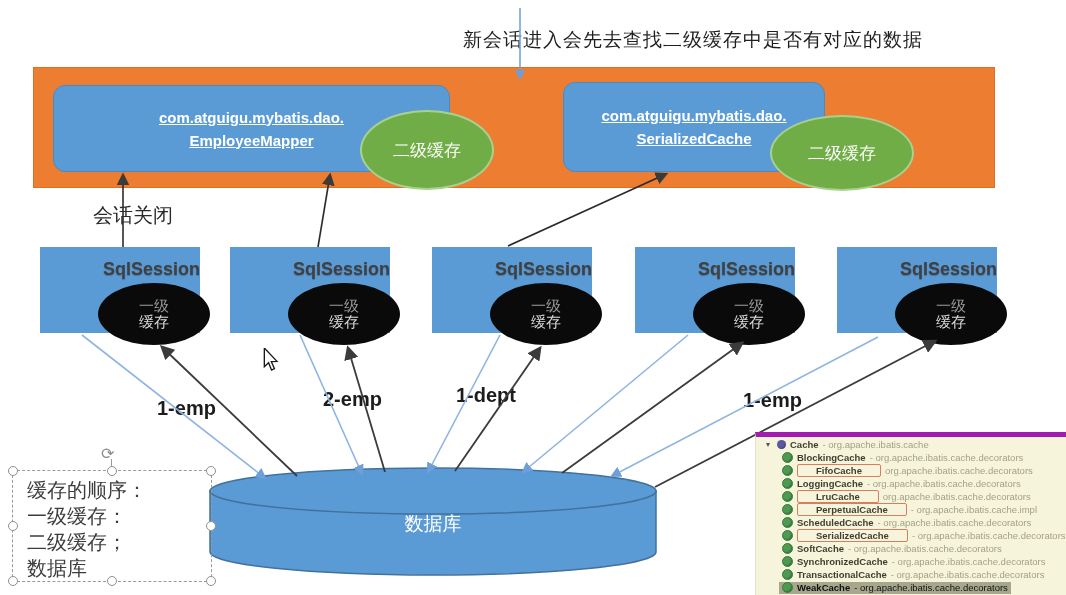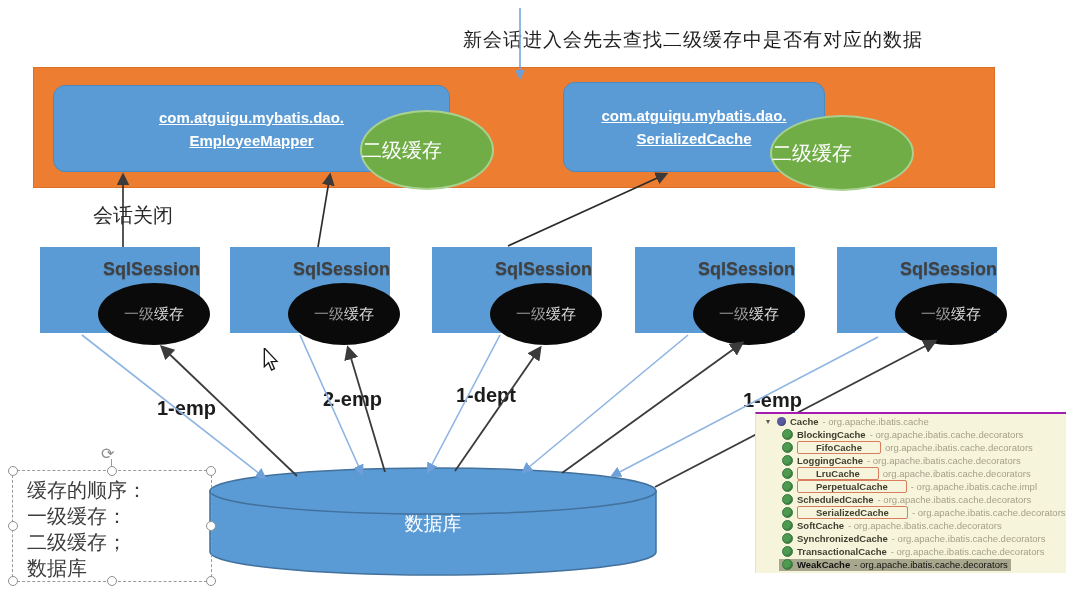--- a/index.html
+++ b/index.html
@@ -15,30 +15,30 @@
 
   
   .mapper{background:#5B9BD5;border:1px solid #4a8ac2;border-radius:12px;color:#fff;
           display:flex;flex-direction:column;justify-content:center;align-items:center;
           font-size:15px;font-weight:bold;line-height:23px;z-index:2;text-decoration:underline;}
   .mapper1{left:53px;top:85px;width:395px;height:85px;}
   .mapper2{left:563px;top:82px;width:260px;height:88px;}
 
   
   .green-ellipse{background:#70AD47;border:2px solid #A9D18E;border-radius:50%;color:#fff;
-                 display:flex;align-items:center;font-size:20px;z-index:3;}
+                 display:flex;align-items:center;justify-content:center;font-size:17px;z-index:3;}
   .green1{left:360px;top:110px;width:130px;height:76px;}
   .green2{left:770px;top:115px;width:140px;height:72px;}
 
   
   .session{top:247px;width:160px;height:86px;background:#5B9BD5;z-index:4;}
   .session .s-label{position:absolute;top:12px;width:100%;text-align:right;color:#404040;
                     font-size:18px;font-weight:bold;text-shadow:0 1px 1px rgba(0,0,0,.25);}
   .black-ellipse{position:absolute;right:-10px;bottom:-12px;width:112px;height:62px;background:#0a0a0a;
-                 border-radius:50%;display:flex;align-items:center;justify-content:center;
+                 border-radius:50%;display:flex;flex-direction:column;align-items:center;justify-content:center;
                  line-height:16px;font-size:15px;}
   .black-ellipse .l1{color:#9a9a9a;}
   .black-ellipse .l2{color:#dcdcdc;}
 
   .session-closed{left:93px;top:202px;font-size:20px;color:#2a2a2a;z-index:6;}
 
   
   .flow-label{font-size:20px;font-weight:600;color:#1c1c1c;z-index:6;}
   .fl0{left:157px;top:397px;}
   .fl1{left:323px;top:388px;}
@@ -51,22 +51,22 @@
   .db-label{left:333px;top:511px;width:200px;text-align:center;color:#fff;font-size:19px;z-index:51;}
 
   
   .note{left:12px;top:470px;width:198px;height:110px;border:1.5px dashed #9a9a9a;z-index:60;background:transparent;}
   .note .txt{position:absolute;left:14px;top:6px;font-size:20px;line-height:26px;color:#3d3d3d;white-space:nowrap;}
   .handle{position:absolute;width:8px;height:8px;border-radius:50%;background:#fff;border:1px solid #8f8f8f;z-index:61;}
   .rot{position:absolute;left:88px;top:-27px;font-size:16px;color:#8a8a8a;}
   .rot-stem{position:absolute;left:98px;top:-12px;width:1px;height:10px;background:#9a9a9a;}
 
   
-  .ide-panel{left:755px;top:412px;width:311px;height:158px;background:#F7F4DC;
-             border-top:2px solid #a21caf;border-left:1px solid #e7e2c4;z-index:55;
+  .ide-panel{left:755px;top:432px;width:311px;height:158px;background:#F7F4DC;
+             border-top:5px solid #a21caf;border-left:1px solid #e7e2c4;z-index:55;
              font-size:9.5px;overflow:hidden;padding-top:1px;}
   .ide-row{display:flex;align-items:center;height:13px;padding-left:10px;white-space:nowrap;}
   .ide-row.child{padding-left:23px;}
   .row-content{display:flex;align-items:center;gap:4px;padding:0 3px;height:12px;}
   .ide-row.selected .row-content{background:#A7A78D;}
   .ide-row.selected .cls-name,.ide-row.selected .pkg{color:#101010;}
   .expander{width:8px;color:#555;font-size:8px;line-height:13px;}
   .expander::before{content:"▾";}
   .tree-icon{width:9px;height:9px;border-radius:50%;flex:0 0 9px;box-shadow:inset -1px -1px 1px rgba(0,0,0,.25);}
   .tree-icon.iface{background:#5a5aa0;}

